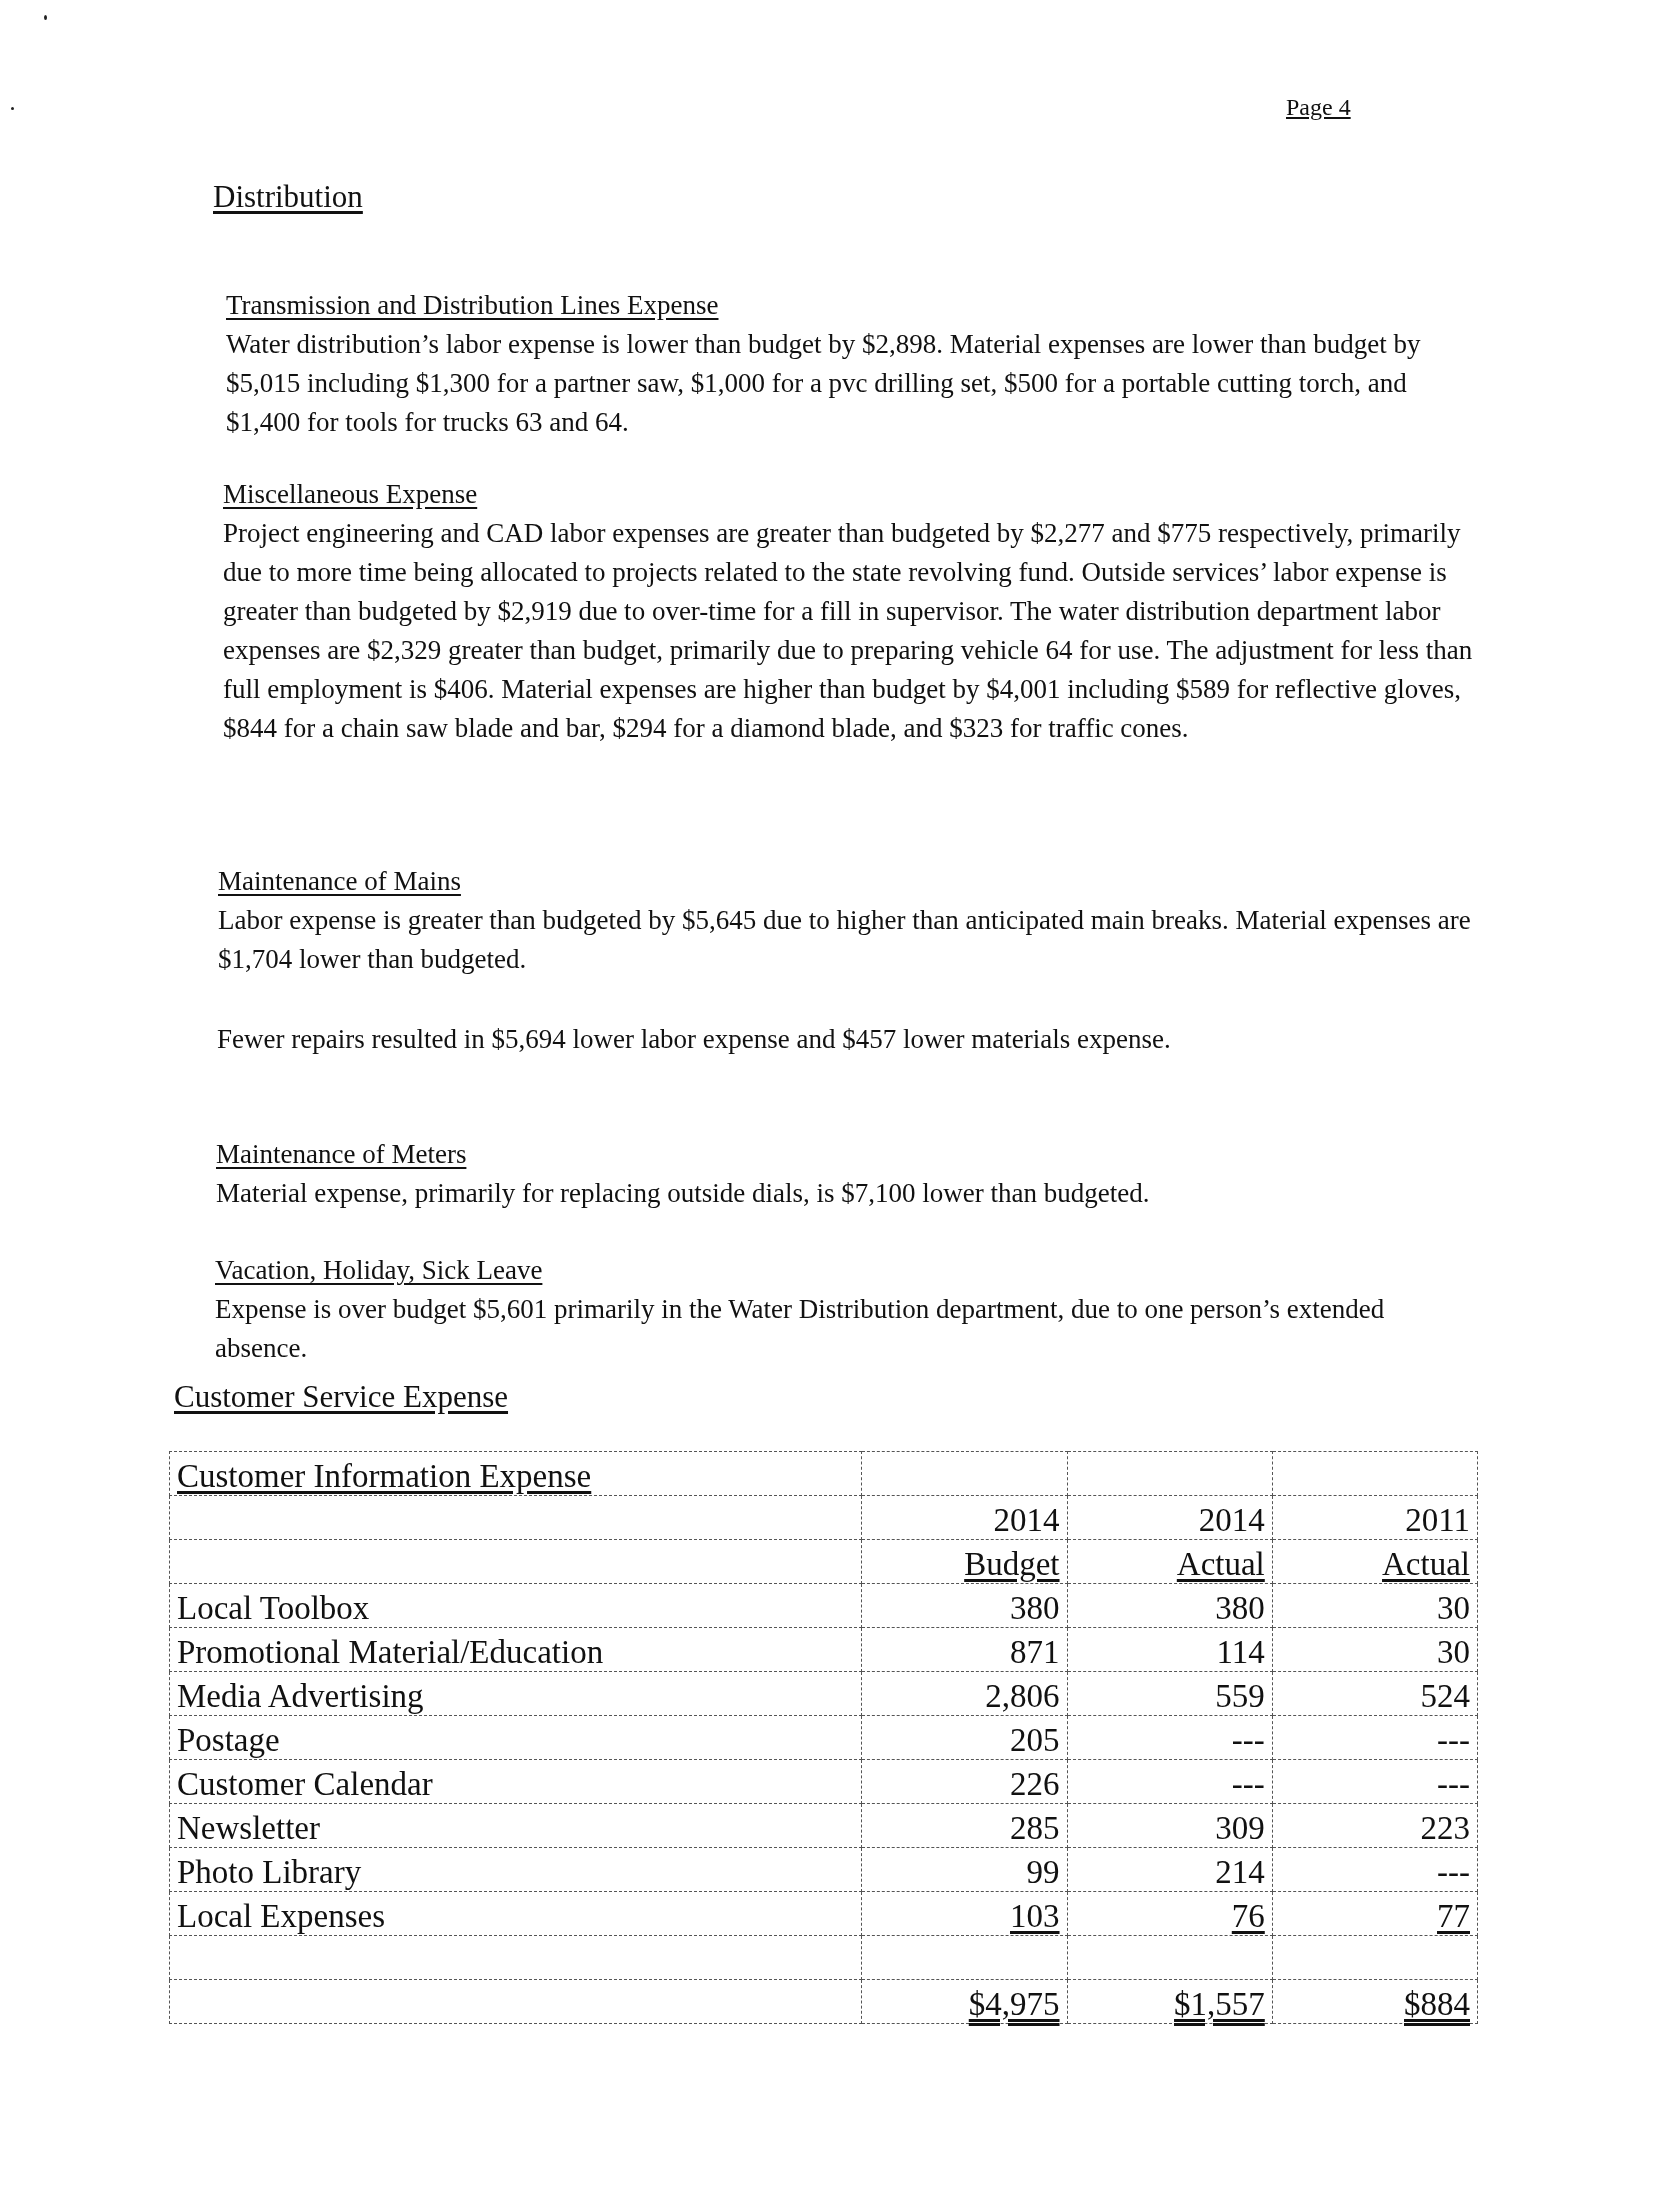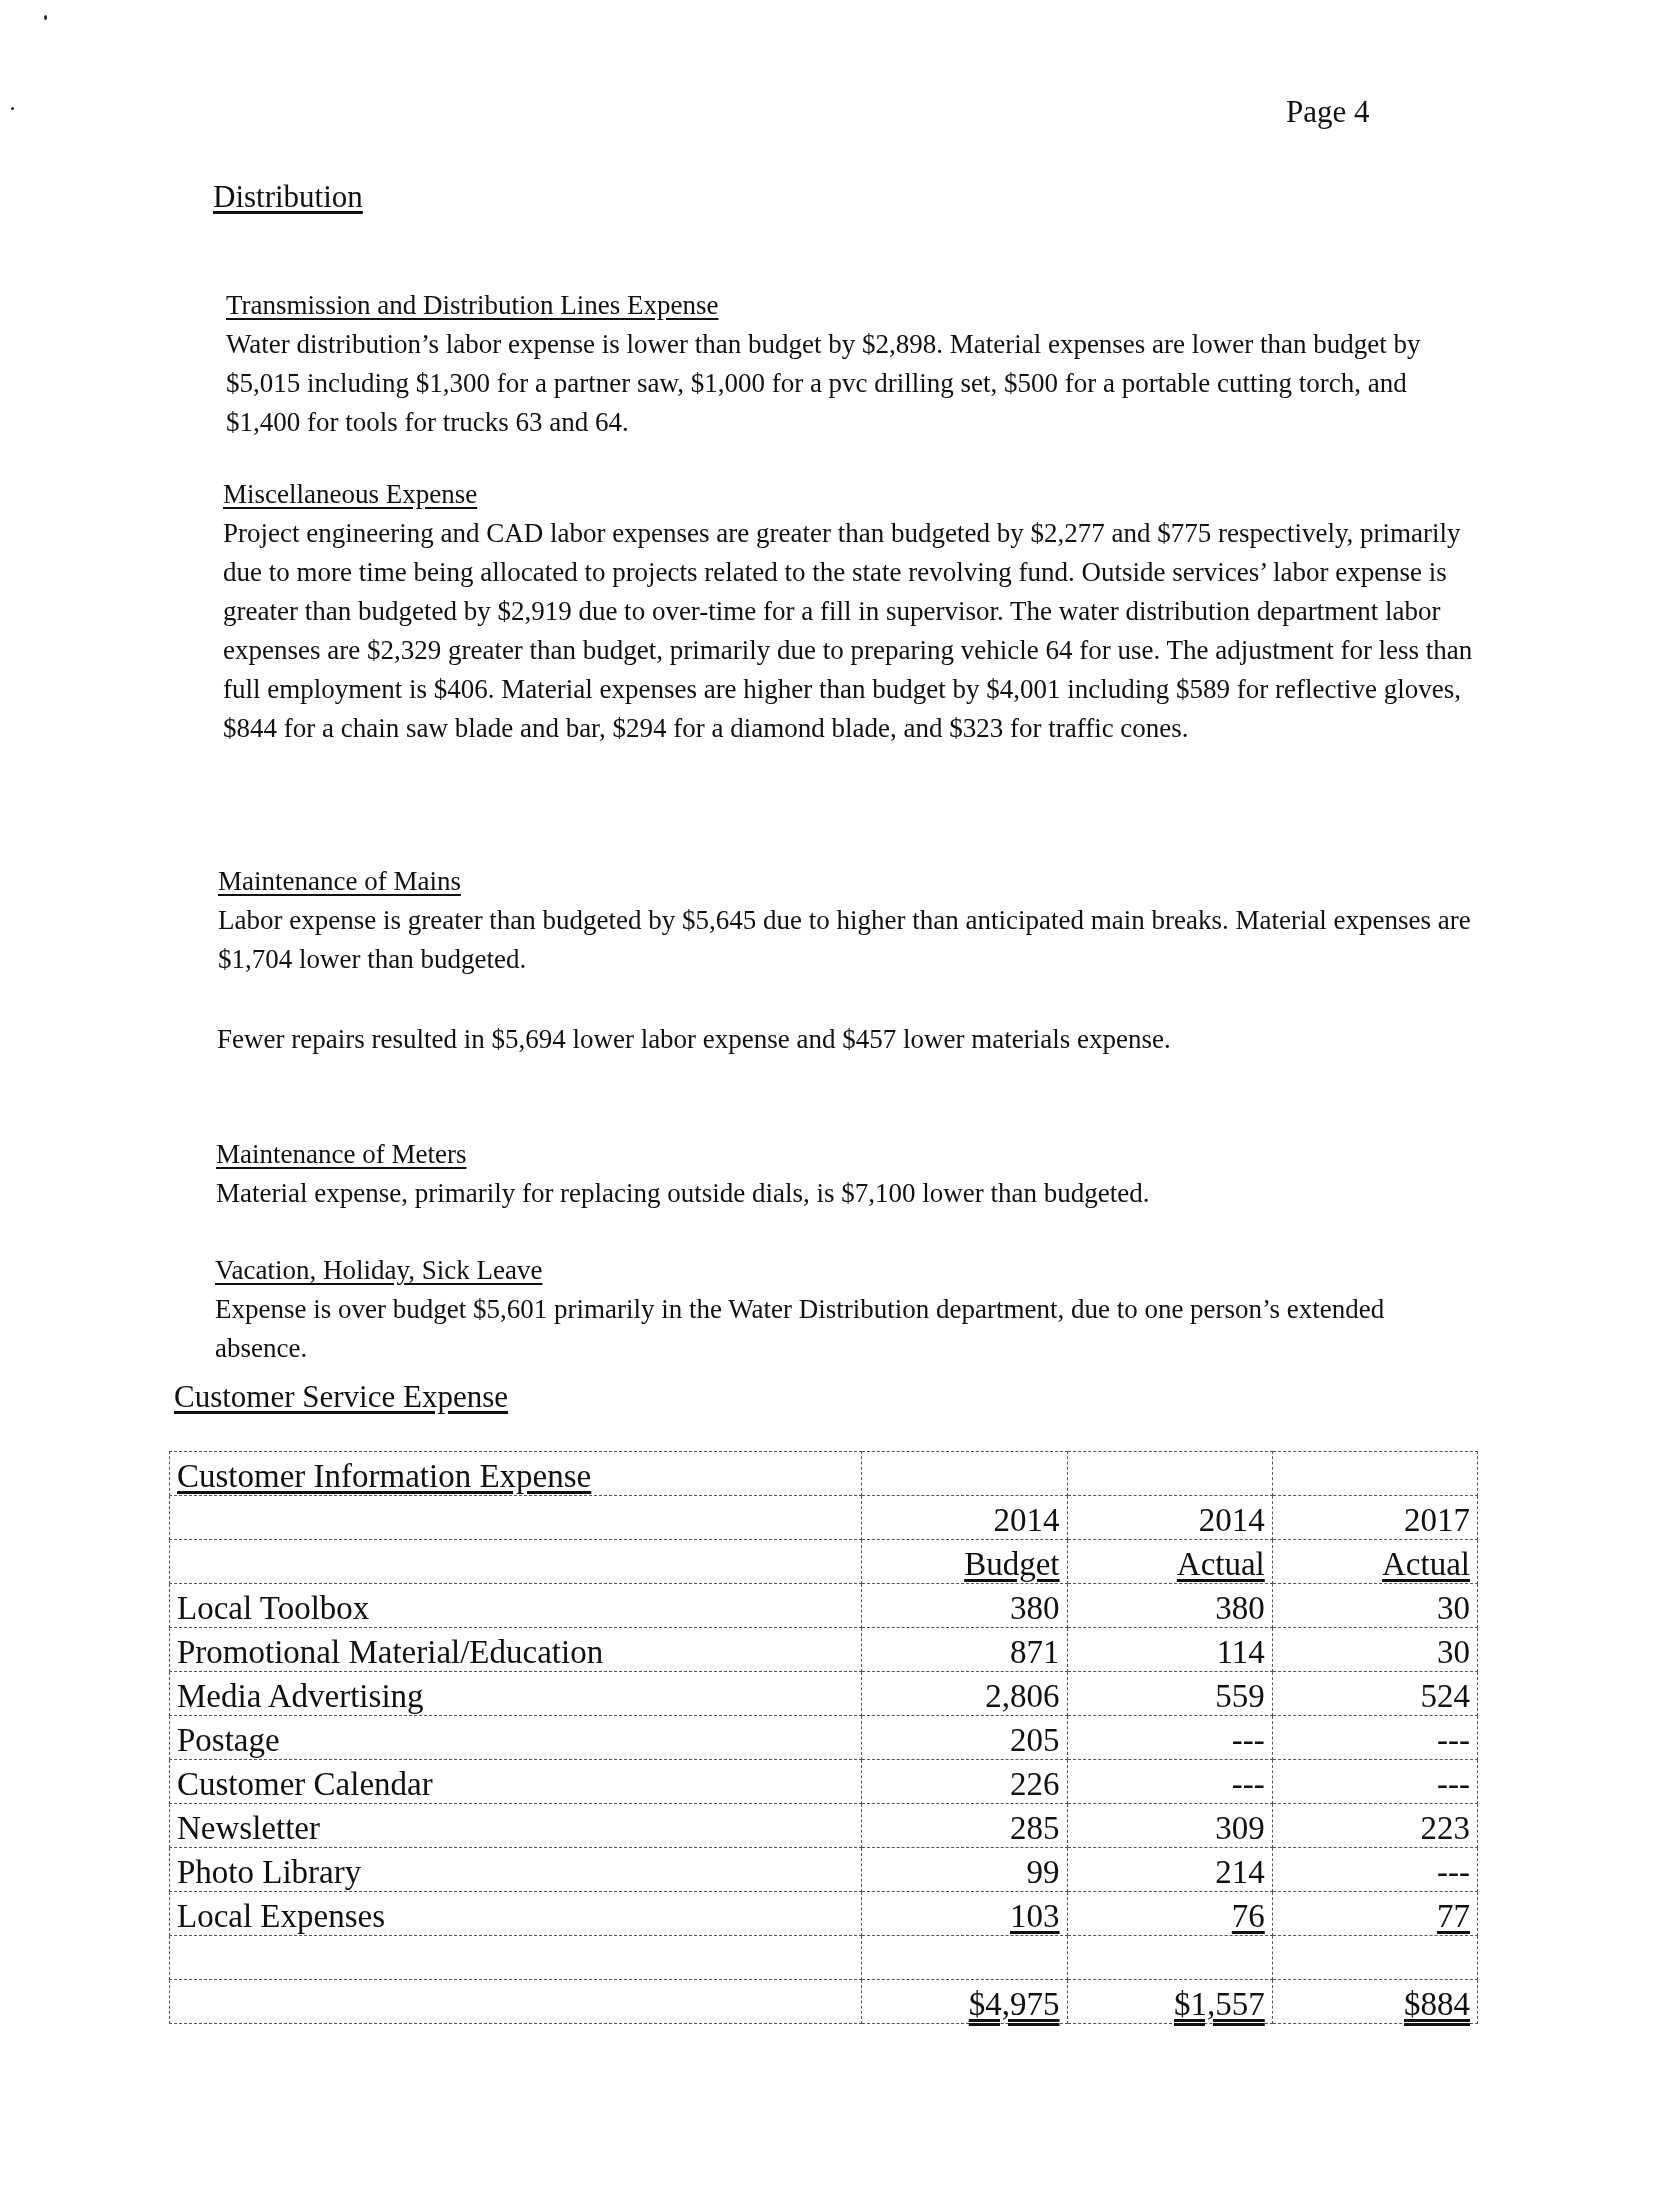--- a/index.html
+++ b/index.html
@@ -2,21 +2,21 @@
 <html style="font-size:8px"><head>
 <meta charset="utf-8">
 <style>
   html, body { margin: 0; padding: 0; background: #ffffff; }
   body {
     width: 1675px; height: 2194px; position: relative; overflow: hidden;
     font-family: "Liberation Serif", "DejaVu Serif", serif;
     color: #111111;
   }
   .mark { position: absolute; background: #222; border-radius: 50%; }
-  .page-num { position: absolute; left: 1286px; top: 94px; font-size: 31px; }
+  .page-num { position: absolute; left: 1286px; top: 94px; font-size: 24px; text-decoration: underline; }
   .sec-title { position: absolute; font-size: 31px; text-decoration: underline; text-underline-offset: 4px; }
   .block { position: absolute; font-size: 27px; line-height: 39px; margin-top: 24px; }
   .block .sub-title { text-decoration: underline; text-underline-offset: 4px; display: block; }
   .block .body-text { display: block; }
 
   .table-wrap { position: absolute; left: 169px; top: 1451px; width: 1309px; }
   table.cie { border-collapse: collapse; width: 100%; font-size: 33px; }
   table.cie td {
     border: 1px dashed #555;
     height: 43px; padding: 0 7px; vertical-align: bottom; white-space: nowrap;
@@ -73,21 +73,21 @@
         <tr>
       <td class="label"><span class="ul">Customer Information Expense</span></td>
       <td class="num"></td>
       <td class="num"></td>
       <td class="num"></td>
     </tr>
     <tr>
       <td class="label"></td>
       <td class="num">2014</td>
       <td class="num">2014</td>
-      <td class="num">2017</td>
+      <td class="num">2011</td>
     </tr>
     <tr>
       <td class="label"></td>
       <td class="num"><span class="ul">Budget</span></td>
       <td class="num"><span class="ul">Actual</span></td>
       <td class="num"><span class="ul">Actual</span></td>
     </tr>
     <tr>
       <td class="label">Local Toolbox</td>
       <td class="num">380</td>

